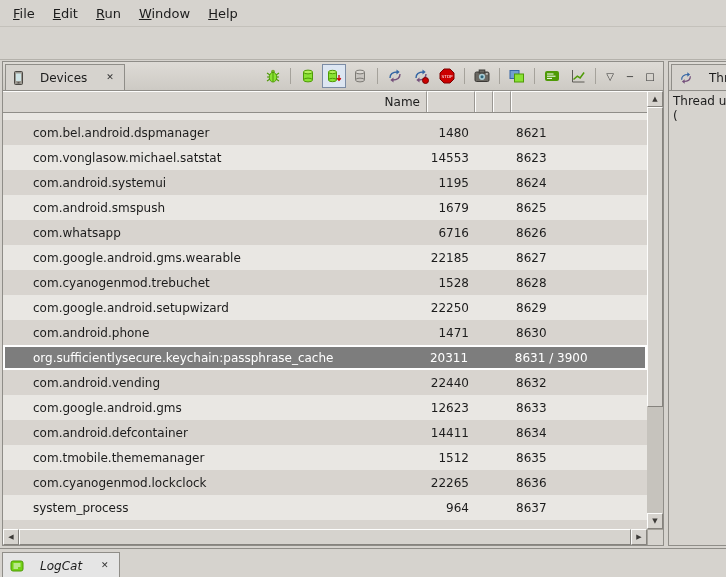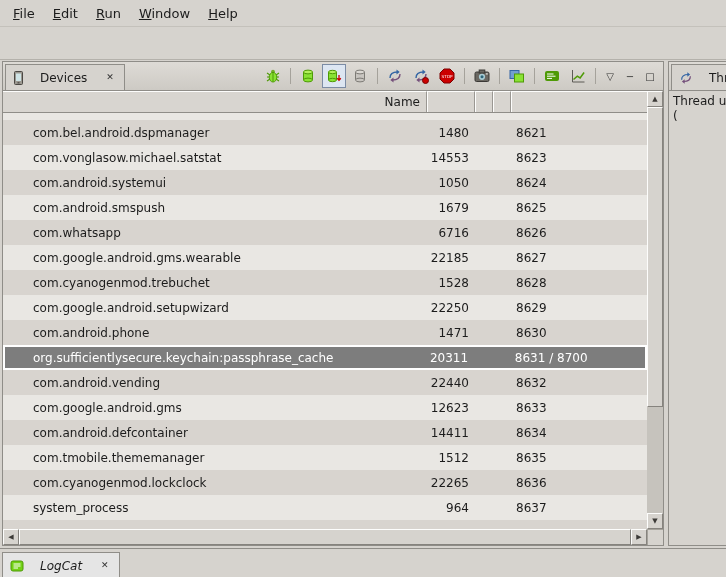--- a/index.html
+++ b/index.html
@@ -227,21 +227,21 @@
   </div>
           <div class="trow alt">
     <div class="tcell name">com.vonglasow.michael.satstat</div>
     <div class="tcell pid">14553</div>
     <div class="tcell t1"></div>
     <div class="tcell t2"></div>
     <div class="tcell port">8623</div>
   </div>
           <div class="trow">
     <div class="tcell name">com.android.systemui</div>
-    <div class="tcell pid">1050</div>
+    <div class="tcell pid">1195</div>
     <div class="tcell t1"></div>
     <div class="tcell t2"></div>
     <div class="tcell port">8624</div>
   </div>
           <div class="trow alt">
     <div class="tcell name">com.android.smspush</div>
     <div class="tcell pid">1679</div>
     <div class="tcell t1"></div>
     <div class="tcell t2"></div>
     <div class="tcell port">8625</div>
@@ -279,21 +279,21 @@
     <div class="tcell pid">1471</div>
     <div class="tcell t1"></div>
     <div class="tcell t2"></div>
     <div class="tcell port">8630</div>
   </div>
           <div class="trow selected">
     <div class="tcell name">org.sufficientlysecure.keychain:passphrase_cache</div>
     <div class="tcell pid">20311</div>
     <div class="tcell t1"></div>
     <div class="tcell t2"></div>
-    <div class="tcell port">8631 / 8700</div>
+    <div class="tcell port">8631 / 3900</div>
   </div>
           <div class="trow">
     <div class="tcell name">com.android.vending</div>
     <div class="tcell pid">22440</div>
     <div class="tcell t1"></div>
     <div class="tcell t2"></div>
     <div class="tcell port">8632</div>
   </div>
           <div class="trow alt">
     <div class="tcell name">com.google.android.gms</div>

